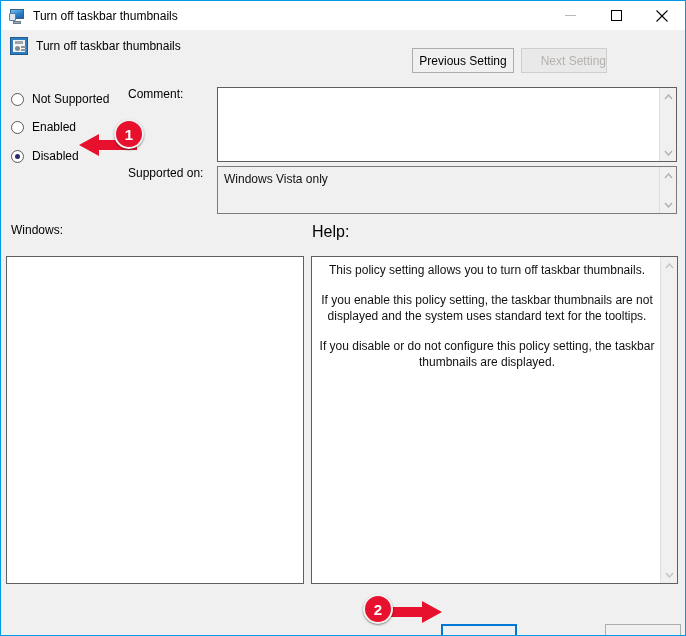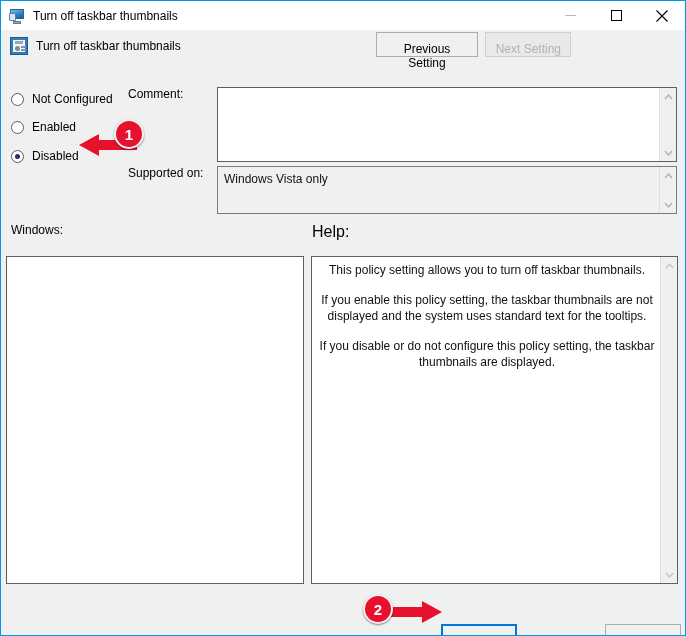--- a/index.html
+++ b/index.html
@@ -87,24 +87,24 @@
     background: #7f8a93;
   }
   .hi-l1, .hi-l2 {
     position: absolute; left: 8px; height: 2px; width: 5px; background: #8b9299;
   }
   .hi-l1 { top: 6px; }
   .hi-l2 { top: 9px; }
   #header-text { font-size: 12px; color: #000; }
 
   #btn-prev, #btn-next {
-    position: absolute; top: 31px; height: 25px;
+    position: absolute; top: 47px; height: 25px;
     font-size: 12px; font-family: "Liberation Sans", sans-serif;
     background: #f0f0f0; border: 1px solid #adadad;
-    color: #000; cursor: default; padding: 9px;
+    color: #000; cursor: default; padding: 0; margin-left: 36px;
   }
   #btn-prev { left: 375px; width: 102px; }
   #btn-next { left: 484px; width: 86px; color: #b5b2ad; border-color: #cfcfcf; background: #e9e9e9; text-align: right; }
 
   
   .radio-row {
     position: absolute; left: 10px;
     display: flex; align-items: center; height: 18px;
   }
   #radio-notconfigured { top: 89px; }
@@ -235,21 +235,21 @@
       </div>
     </div>
     <span id="header-text">Turn off taskbar thumbnails</span>
   </div>
 
   <button id="btn-prev">Previous Setting</button>
   <button id="btn-next" disabled="">Next Setting</button>
 
   <div class="radio-row" id="radio-notconfigured">
     <span class="radio-mark"></span>
-    <span class="radio-label">Not Configured</span>
+    <span class="radio-label">Not Supported</span>
   </div>
   <div class="radio-row" id="radio-enabled">
     <span class="radio-mark"></span>
     <span class="radio-label">Enabled</span>
   </div>
   <div class="radio-row" id="radio-disabled">
     <span class="radio-mark checked"></span>
     <span class="radio-label">Disabled</span>
   </div>
 

